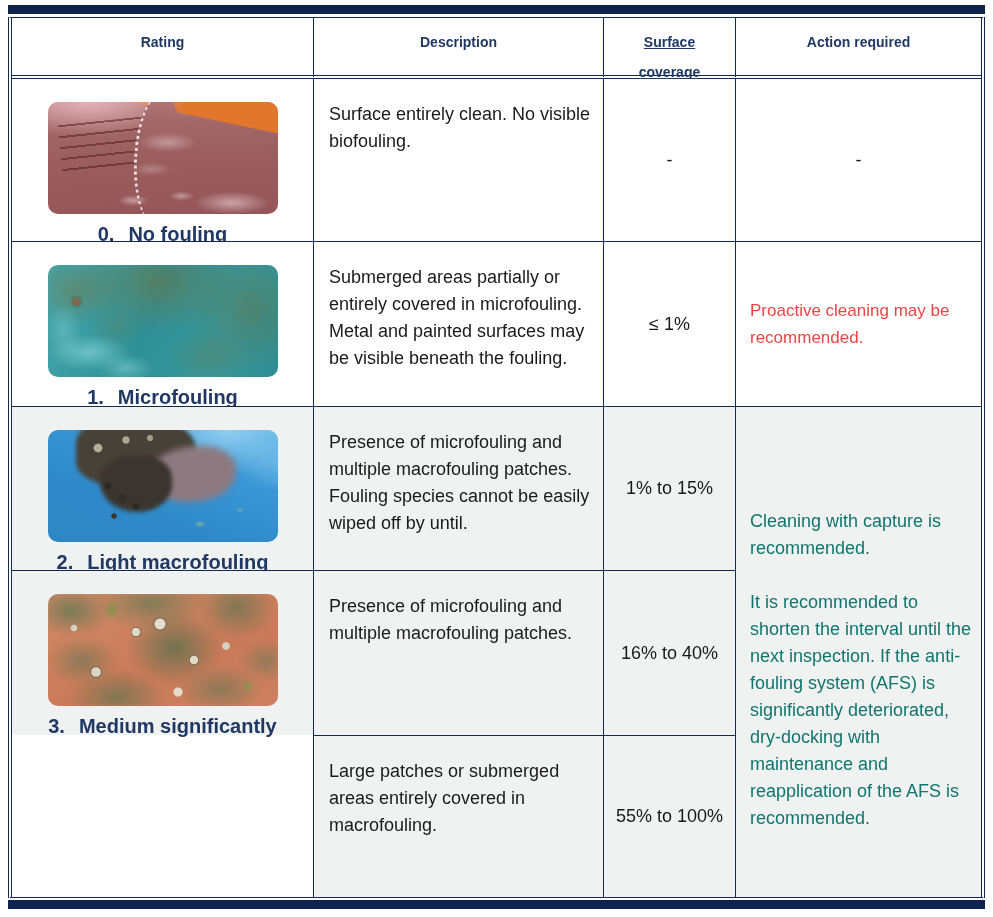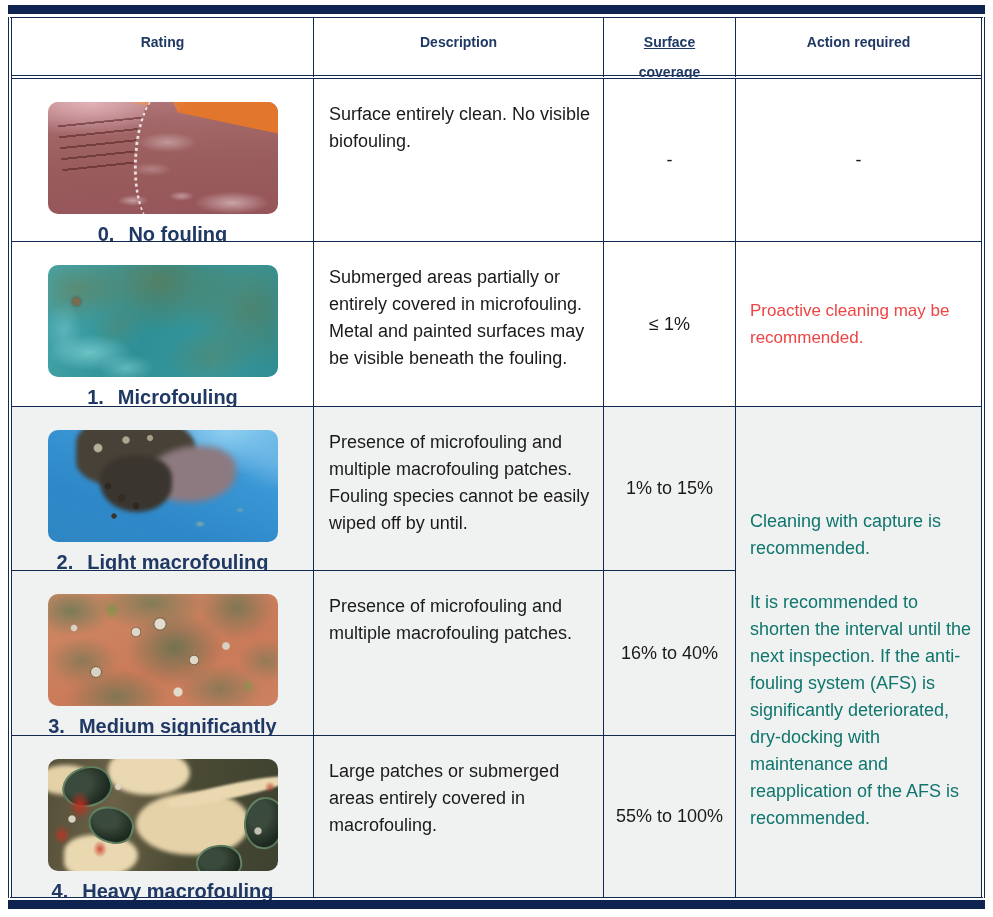--- a/index.html
+++ b/index.html
@@ -216,35 +216,19 @@
     <div class="cell ratingcell bt grayrow" style="grid-row:5;grid-column:1;">
       <div class="photo p3">
         <div class="lay moss" style="background:radial-gradient(60px 36px at 10% 15%,rgba(100,120,85,.8),transparent 70%),radial-gradient(80px 40px at 45% 8%,rgba(105,122,85,.75),transparent 70%),radial-gradient(55px 45px at 82% 12%,rgba(96,115,80,.7),transparent 70%),radial-gradient(70px 55px at 55% 48%,rgba(92,112,78,.8),transparent 68%),radial-gradient(50px 35px at 15% 60%,rgba(100,118,82,.6),transparent 70%),radial-gradient(70px 40px at 30% 92%,rgba(98,116,80,.7),transparent 70%),radial-gradient(60px 35px at 75% 85%,rgba(100,118,82,.6),transparent 70%),radial-gradient(40px 30px at 95% 60%,rgba(105,120,85,.55),transparent 70%),radial-gradient(10px 14px at 64px 16px,rgba(120,160,60,.9),transparent 70%),radial-gradient(8px 10px at 200px 92px,rgba(125,165,65,.8),transparent 70%);filter:blur(1px);"></div>
         <div class="lay shell" style="background:radial-gradient(7px 7px at 88px 38px,#ddd8c8 55%,rgba(90,80,60,.6) 68%,transparent 78%),radial-gradient(9px 9px at 112px 30px,#e2ddcf 55%,rgba(90,80,60,.6) 68%,transparent 78%),radial-gradient(8px 8px at 48px 78px,#d8d3c2 55%,rgba(90,80,60,.6) 68%,transparent 78%),radial-gradient(7px 7px at 146px 66px,#ddd8c8 55%,rgba(90,80,60,.6) 68%,transparent 78%),radial-gradient(6px 6px at 178px 52px,#d5d0c0 55%,transparent 75%),radial-gradient(7px 7px at 130px 98px,#e0dbcb 55%,transparent 75%),radial-gradient(5px 5px at 26px 34px,#d8d3c2 55%,transparent 75%);"></div>
       </div>
       <div class="rlabel"><span class="rnum">3.</span><span>Medium significantly</span></div>
     </div>
     <div class="cell desccell bl bt grayrow" style="grid-row:5;grid-column:2;"><span>Presence of microfouling and multiple macrofouling patches.</span></div>
     <div class="cell covcell bl bt grayrow" style="grid-row:5;grid-column:3;">16% to 40%</div>
 
-    <div class="cell ratingcell bt grayrow" style="grid-row:6;grid-column:1;">
-      <div class="photo p4">
-        <div class="p4 cream c1" style="position:absolute;background:#ead8b1;filter:blur(2px);left:60px;top:-10px;width:82px;height:46px;border-radius:45% 55% 50% 50%;"></div>
-        <div class="p4 cream c2" style="position:absolute;background:#e6d2a9;filter:blur(2px);left:88px;top:34px;width:112px;height:62px;border-radius:55% 45% 50% 55%;"></div>
-        <div class="p4 cream c3" style="position:absolute;background:#ead8b1;filter:blur(1px);left:118px;top:26px;width:122px;height:14px;border-radius:40%;transform:rotate(-12deg);"></div>
-        <div class="p4 cream c4" style="position:absolute;background:#e4d1a8;filter:blur(2px);left:-12px;top:6px;width:60px;height:30px;border-radius:50%;"></div>
-        <div class="p4 cream c5" style="position:absolute;background:#ead8b1;filter:blur(2px);left:16px;top:76px;width:74px;height:42px;border-radius:45% 55% 60% 40%;"></div>
-        <div class="p4 mus m1" style="position:absolute;background:radial-gradient(ellipse at 35% 35%,#3a4a3c 30%,#1e2a20 72%);border:2px solid rgba(150,200,150,.5);border-radius:50% 50% 45% 55%;left:14px;top:8px;width:46px;height:36px;transform:rotate(-20deg);"></div>
-        <div class="p4 mus m2" style="position:absolute;background:radial-gradient(ellipse at 35% 35%,#3a4a3c 30%,#1e2a20 72%);border:2px solid rgba(150,200,150,.5);border-radius:50% 50% 45% 55%;left:40px;top:48px;width:42px;height:32px;transform:rotate(15deg);"></div>
-        <div class="p4 mus m3" style="position:absolute;background:radial-gradient(ellipse at 35% 35%,#3a4a3c 30%,#1e2a20 72%);border:2px solid rgba(150,200,150,.5);border-radius:50% 50% 45% 55%;left:196px;top:38px;width:36px;height:48px;transform:rotate(10deg);"></div>
-        <div class="p4 mus m4" style="position:absolute;background:radial-gradient(ellipse at 35% 35%,#3a4a3c 30%,#1e2a20 72%);border:2px solid rgba(150,200,150,.5);border-radius:50% 50% 45% 55%;left:148px;top:86px;width:42px;height:32px;transform:rotate(-8deg);"></div>
-        <div class="lay red" style="background:radial-gradient(16px 20px at 32px 46px,rgba(200,45,30,.9),transparent 72%),radial-gradient(12px 14px at 14px 76px,rgba(195,50,35,.85),transparent 72%),radial-gradient(10px 12px at 52px 90px,rgba(200,45,30,.8),transparent 72%),radial-gradient(8px 8px at 222px 28px,rgba(190,60,40,.7),transparent 72%);"></div>
-        <div class="lay wsp" style="background:radial-gradient(6px 6px at 24px 60px,rgba(230,225,210,.9) 50%,transparent 72%),radial-gradient(5px 5px at 70px 28px,rgba(225,220,205,.85) 50%,transparent 72%),radial-gradient(6px 6px at 210px 72px,rgba(230,225,210,.8) 50%,transparent 72%);"></div>
-      </div>
-      <div class="rlabel"><span class="rnum">4.</span><span>Heavy macrofouling</span></div>
-    </div>
     <div class="cell desccell bl bt grayrow" style="grid-row:6;grid-column:2;"><span>Large patches or submerged areas entirely covered in macrofouling.</span></div>
     <div class="cell covcell bl bt grayrow" style="grid-row:6;grid-column:3;">55% to 100%</div>
 
   </div>
 
   <div class="thickbar bottom"></div>
 </div>
 
 </body></html>

